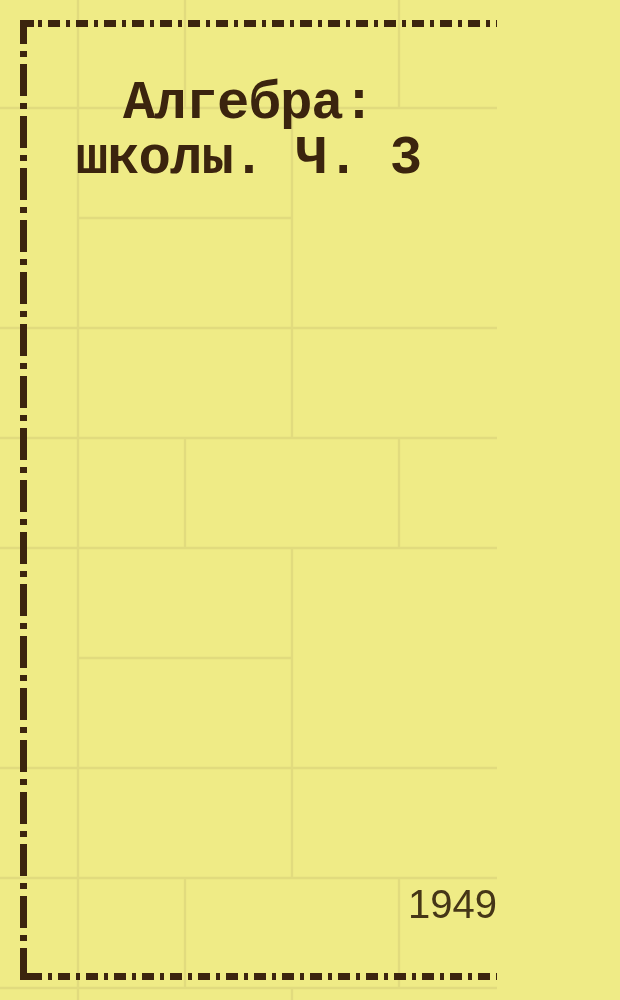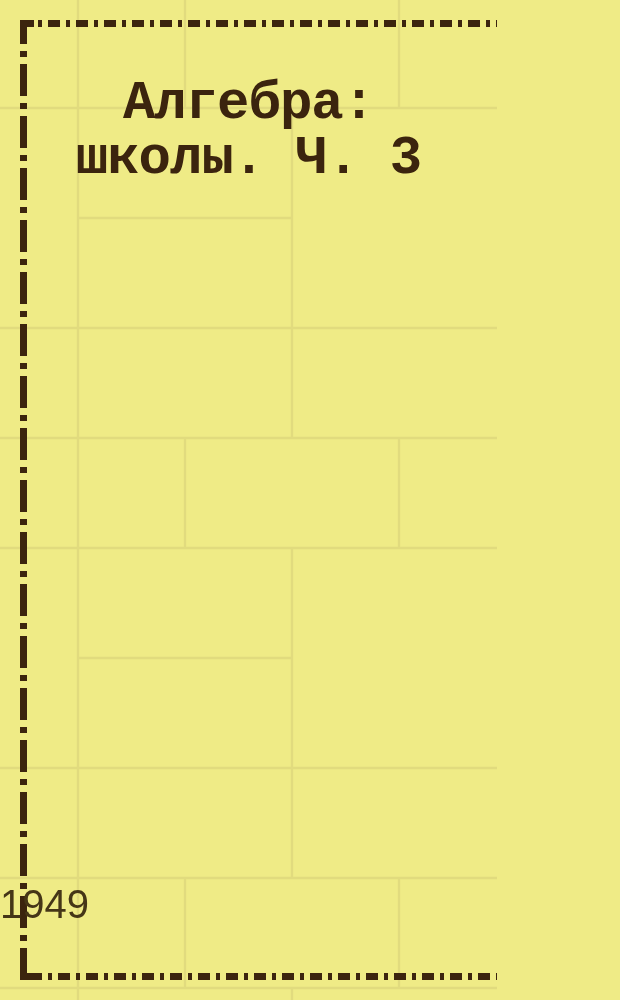--- a/index.html
+++ b/index.html
@@ -35,21 +35,21 @@
     line-height: 55px;
     letter-spacing: -1px;
     white-space: nowrap;
   }
   .title-line { display: block; }
   .year-block {
     position: absolute;
     left: 0;
     right: 0;
     top: 884px;
-    text-align: left;
+    text-align: right;
     color: #453617;
     font-family: "Liberation Sans", "DejaVu Sans", sans-serif;
     font-weight: normal;
     font-size: 40px;
     line-height: 40px;
   }
 </style>
 </head>
 <body>
 

